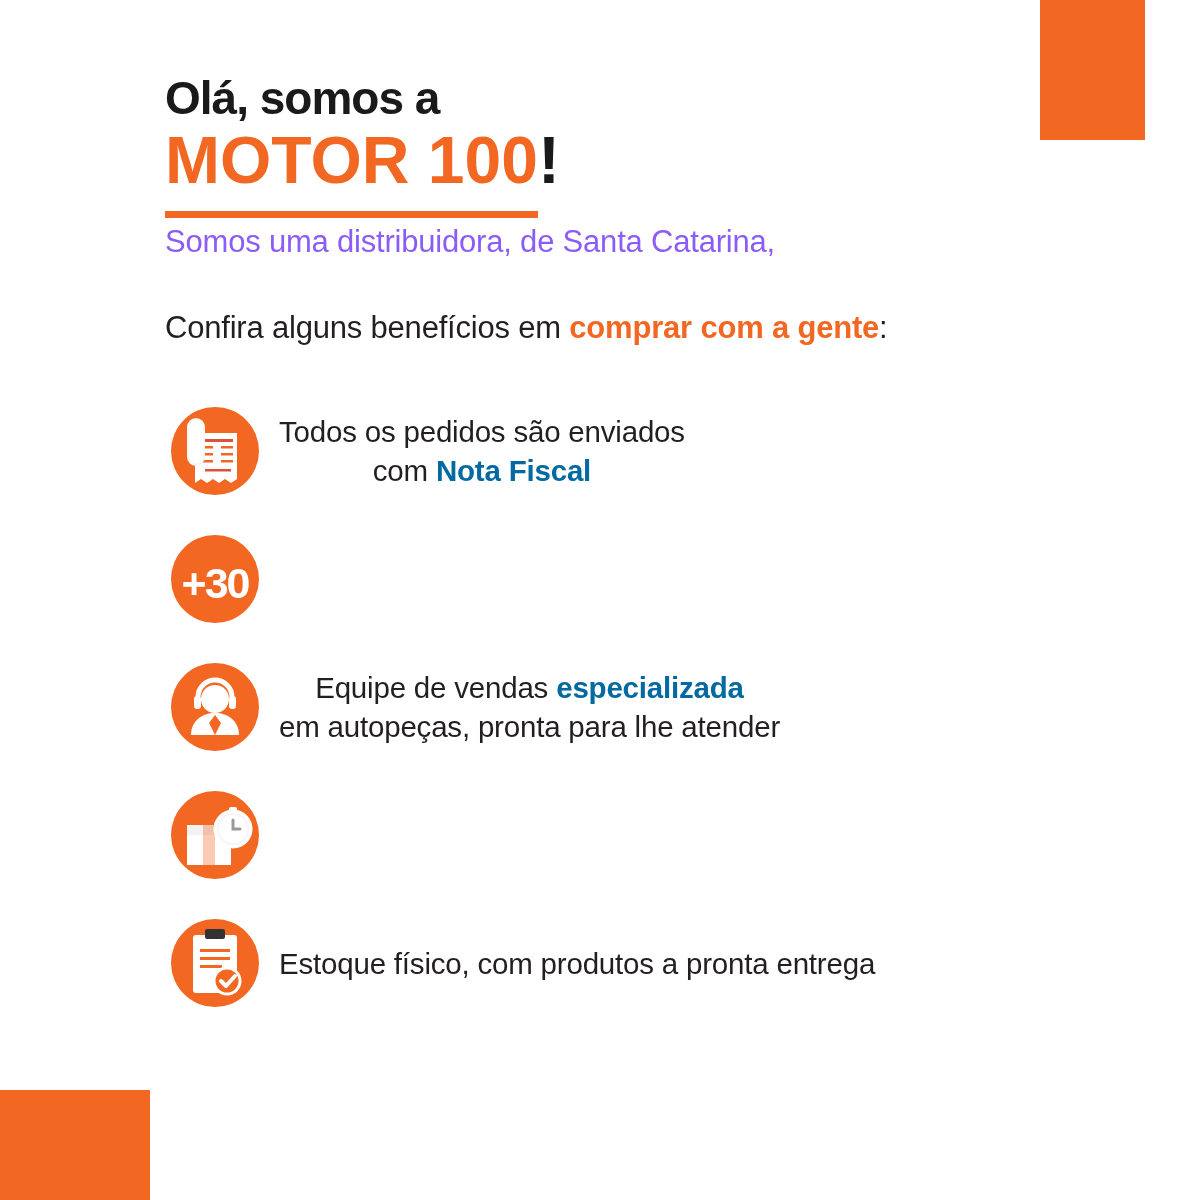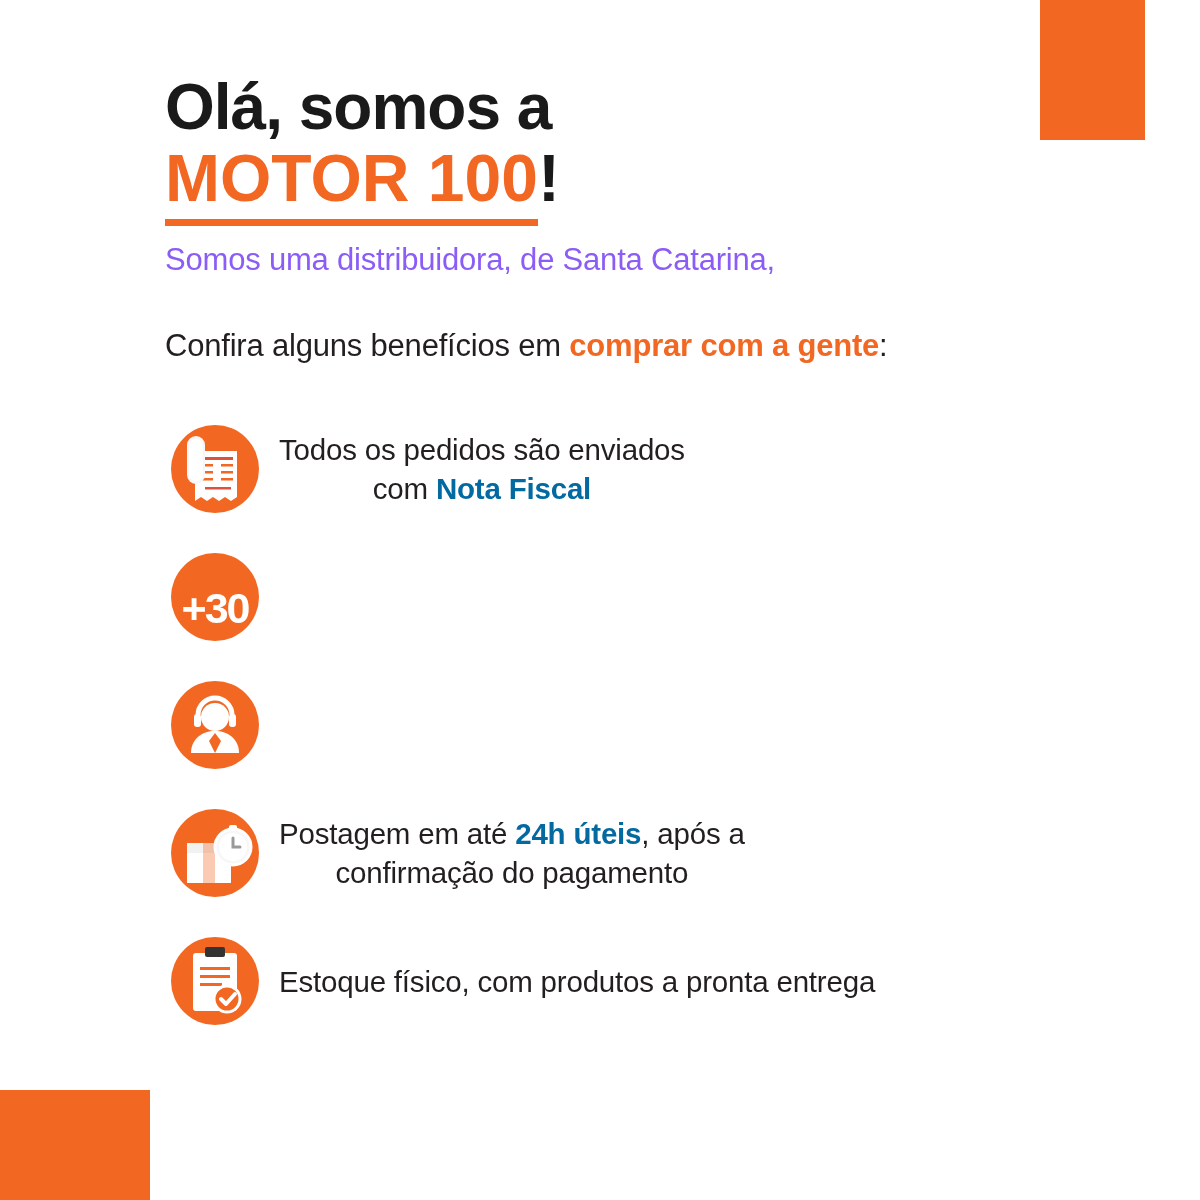--- a/index.html
+++ b/index.html
@@ -36,40 +36,40 @@
 
   .content {
     position: absolute;
     left: 165px;
     top: 75px;
     width: 900px;
   }
 
   
   .headline-1 {
-    font-size: 64px;
+    font-size: 46px;
     font-weight: bold;
     letter-spacing: -1px;
     line-height: 1.0;
     margin: 0 0 6px 0;
     color: #1a1a1a;
   }
   .headline-2 {
     font-size: 66px;
     font-weight: bold;
     letter-spacing: 0px;
     line-height: 1.0;
     margin: 0 0 20px 0;
     color: #1a1a1a;
     display: block;
   }
   .brand {
     color: #f26722;
     border-bottom: 7px solid #f26722;
-    padding-bottom: 4px;
+    padding-bottom: 14px;
   }
   .bang {
     color: #1a1a1a;
   }
 
   
   .intro {
     font-size: 31px;
     line-height: 1.36;
     margin: 28px 0 0 0;
@@ -126,21 +126,21 @@
     font-weight: bold;
   }
   .icon-svg {
     position: absolute;
     left: 0;
     top: 0;
   }
   .plus30 {
     position: absolute;
     left: 0;
-    top: 11px;
+    top: 4px;
     width: 100px;
     height: 100px;
     display: flex;
     align-items: center;
     justify-content: center;
     font-size: 43px;
     font-weight: bold;
     color: #ffffff;
     letter-spacing: -2px;
   }
@@ -202,39 +202,39 @@
         <div class="circle"></div>
         <svg class="icon-svg" width="100" height="100" viewBox="0 0 100 100">
           <circle cx="50" cy="42" r="14" fill="#ffffff"></circle>
           <path d="M26 78 c0 -14 11 -22 24 -22 c13 0 24 8 24 22 z" fill="#ffffff"></path>
           <path d="M33 40 a17 17 0 0 1 34 0" fill="none" stroke="#ffffff" stroke-width="5"></path>
           <rect x="29" y="39" width="7" height="13" rx="3" fill="#ffffff"></rect>
           <rect x="64" y="39" width="7" height="13" rx="3" fill="#ffffff"></rect>
           <path d="M50 58 l6 8 l-6 12 l-6 -12 z" fill="#f26722"></path>
         </svg>
       </div>
+      <div class="benefit-text">
+        <span>Equipe de vendas </span><span class="accent">especializada</span><br>
+        <span>em autopeças, pronta para lhe atender</span>
+      </div>
     </div>
 
     <div class="benefit-row">
       <div class="benefit-icon">
         <div class="circle"></div>
         <svg class="icon-svg" width="100" height="100" viewBox="0 0 100 100">
           <rect x="22" y="48" width="44" height="32" fill="#ffffff"></rect>
           <rect x="22" y="40" width="44" height="10" fill="#f2f2f2"></rect>
           <rect x="38" y="40" width="12" height="40" fill="#f26722" opacity="0.35"></rect>
           <circle cx="68" cy="44" r="18" fill="#f7f7f7" stroke="#ffffff" stroke-width="3"></circle>
           <circle cx="68" cy="44" r="14" fill="#ffffff"></circle>
           <rect x="64" y="22" width="8" height="6" rx="2" fill="#ffffff"></rect>
           <path d="M68 35 v9 h7" fill="none" stroke="#9a9a9a" stroke-width="3" stroke-linecap="round"></path>
         </svg>
       </div>
-      <div class="benefit-text">
-        <span>Postagem em até </span><span class="accent">24h úteis</span><span>, após a</span><br>
-        <span>confirmação do pagamento</span>
-      </div>
     </div>
 
     <div class="benefit-row">
       <div class="benefit-icon">
         <div class="circle"></div>
         <svg class="icon-svg" width="100" height="100" viewBox="0 0 100 100">
           <rect x="28" y="22" width="44" height="58" rx="3" fill="#ffffff"></rect>
           <rect x="40" y="16" width="20" height="10" rx="2" fill="#333333"></rect>
           <rect x="35" y="36" width="30" height="3" fill="#f26722"></rect>
           <rect x="35" y="44" width="30" height="3" fill="#f26722"></rect>

